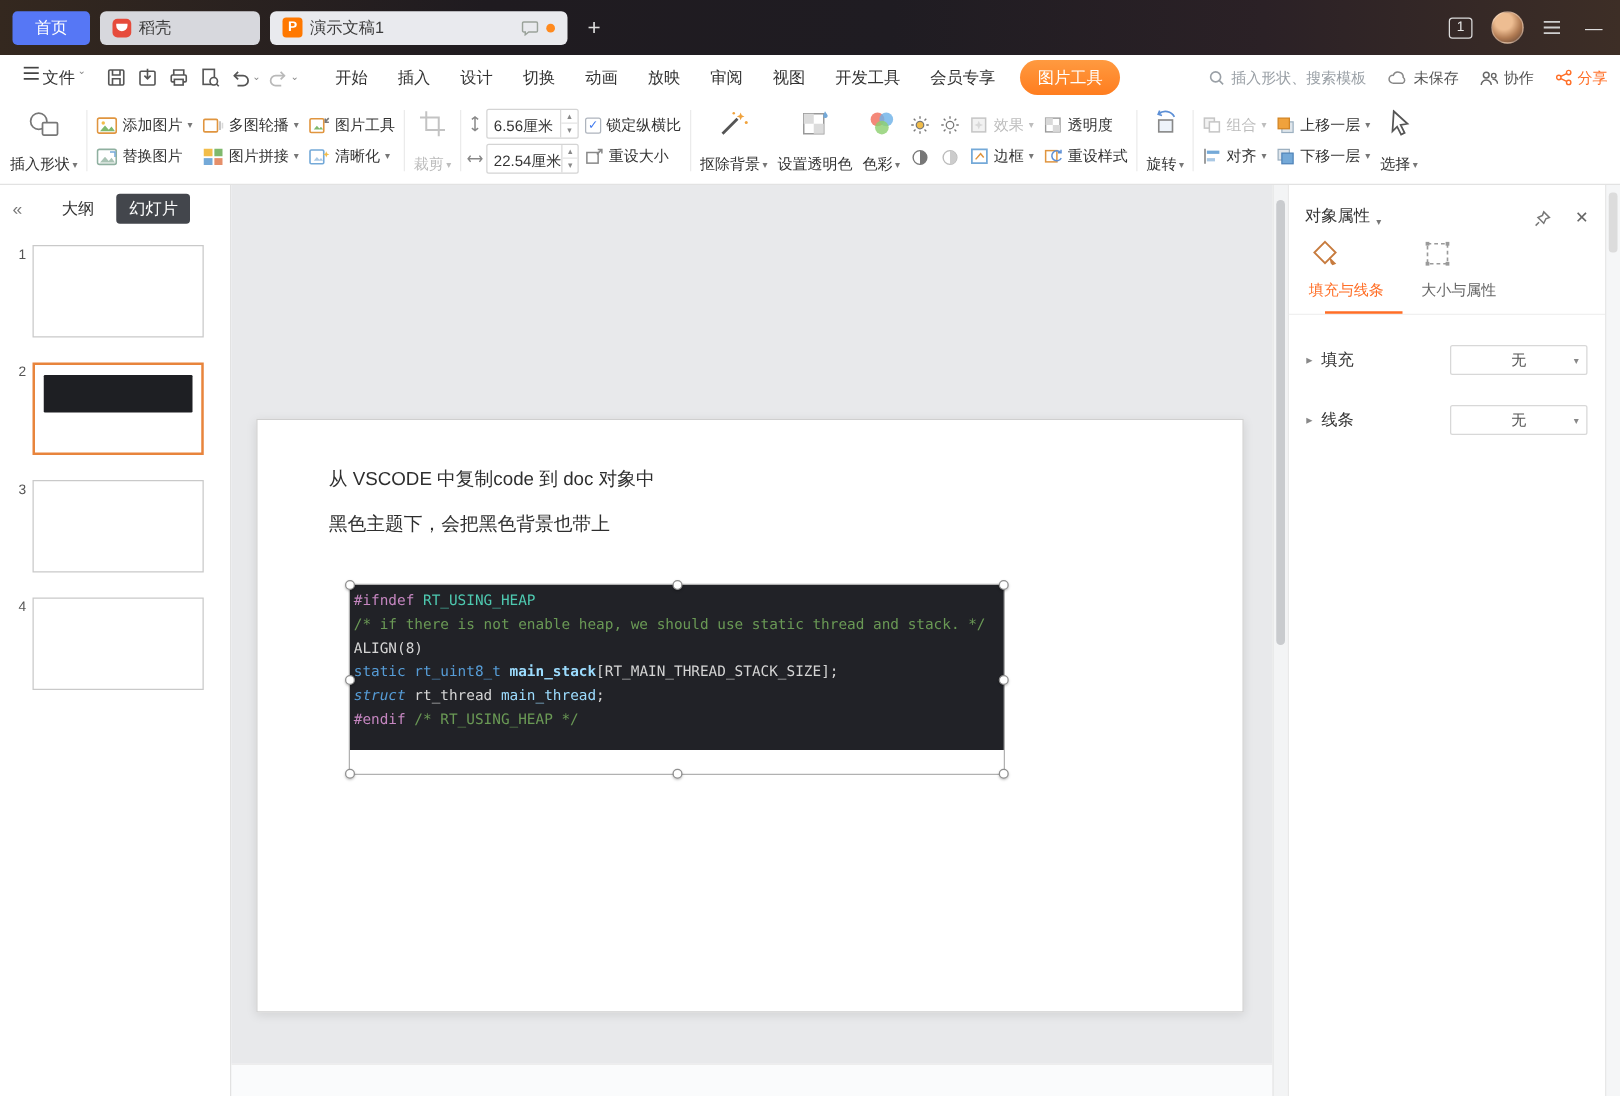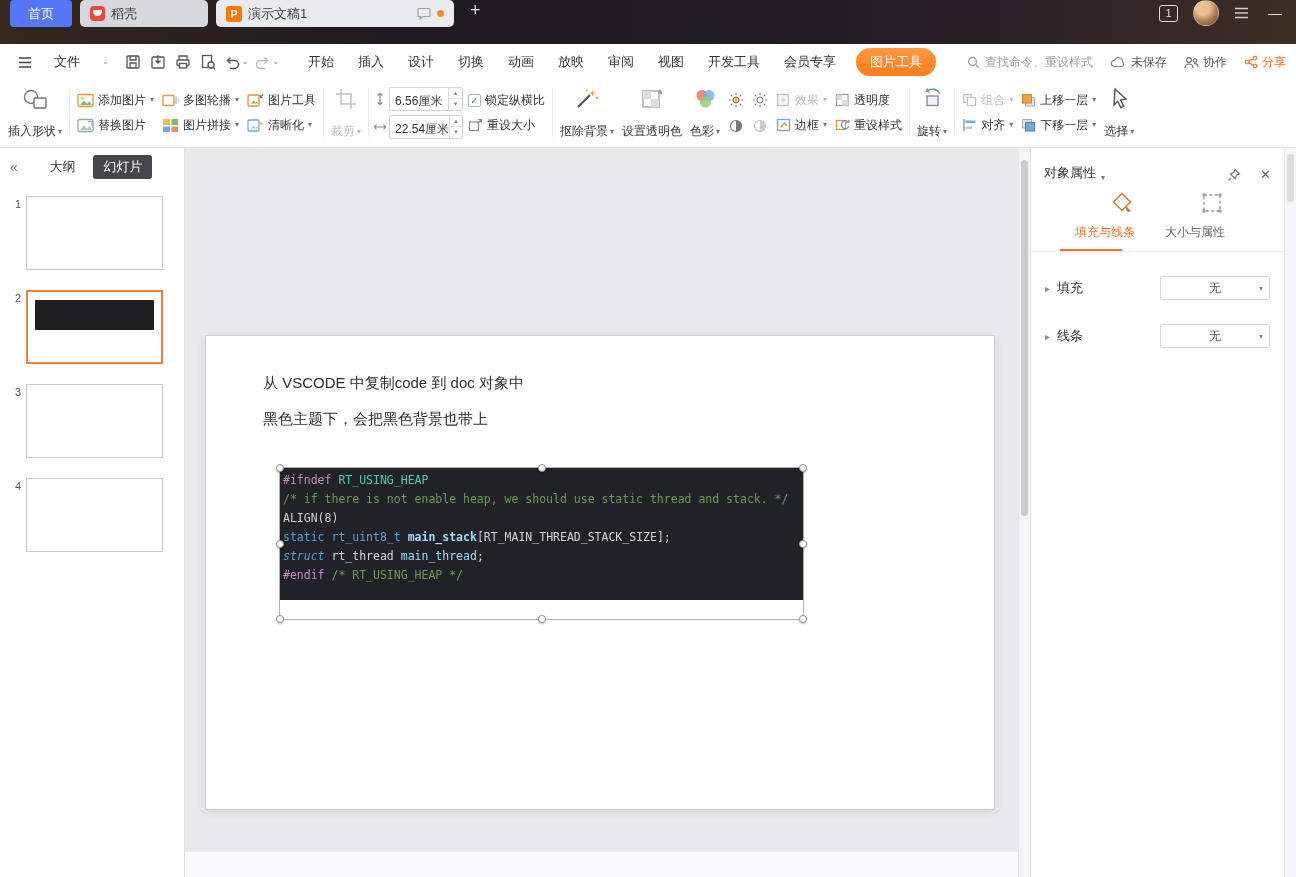--- a/index.html
+++ b/index.html
@@ -1,40 +1,40 @@
 <!DOCTYPE html>
 <html><head>
 <meta charset="utf-8">
 <style>
 *{margin:0;padding:0;box-sizing:border-box}
 html,body{width:1296px;height:877px}
 body{font-family:"Liberation Sans","DejaVu Sans",sans-serif;font-size:12px;color:#333;background:#fff;overflow:hidden}
 .app{display:flex;flex-direction:column;width:1296px;height:877px}
 
 
-.titlebar{flex:0 0 44px;background:linear-gradient(90deg,#34281f 0%,#1f1b20 30%,#1f1c22 55%,#2b2126 78%,#3d2e26 100%);display:flex;align-items:flex-start;padding:0 10px;gap:8px}
+.titlebar{flex:0 0 44px;background:linear-gradient(90deg,#34281f 0%,#1f1b20 30%,#1f1c22 55%,#2b2126 78%,#3d2e26 100%);display:flex;align-items:center;padding:0 10px;gap:8px}
 .tb-home{height:27px;min-width:62px;background:#5677f5;color:#fff;font-size:13px;display:flex;align-items:center;justify-content:center;border-radius:4px;cursor:pointer}
 .tb-tab{height:27px;border-radius:5px;display:flex;align-items:center;gap:6px;padding:0 10px;font-size:13px;color:#3a3a3a;cursor:pointer}
 .tb-tab.docer{background:#d7d8dd;width:128px}
 .tb-tab.active{background:#e9eaee;width:238px}
 .docer-ico{width:15px;height:15px;border-radius:4px;background:#e64b3c;position:relative;flex:0 0 15px}
 .docer-ico::after{content:"";position:absolute;left:3px;top:4px;width:9px;height:6px;border-radius:0 0 8px 8px;background:#fff}
 .wpp-ico{width:16px;height:16px;border-radius:3px;background:#ff7800;color:#fff;font-size:11px;font-weight:bold;display:flex;align-items:center;justify-content:center;flex:0 0 16px}
 .tab-label{white-space:nowrap;overflow:hidden}
 .tab-right{margin-left:auto;display:flex;align-items:center;gap:6px}
 .tab-dot{width:7px;height:7px;border-radius:50%;background:#ff8a1e}
 .tb-plus{color:#ddd;font-size:18px;padding:0 8px;cursor:pointer}
 .tb-right{margin-left:auto;display:flex;align-items:center;gap:15px}
 .win-count{min-width:19px;height:17px;border:1.5px solid #dcdcdc;border-radius:3px;color:#e4e4e4;font-size:11px;display:flex;align-items:center;justify-content:center;padding:0 3px}
 .avatar{width:26px;height:26px;border-radius:50%;background:radial-gradient(circle at 38% 30%,#edbd92 0 30%,#b07a52 60%,#53392d 100%);border:1px solid rgba(255,255,255,.3)}
 .tb-min{color:#ddd;font-size:14px;padding:0 4px}
 
 
 .menubar{flex:0 0 36px;display:flex;align-items:center;padding:0 10px;background:#fff}
-.mb-file{display:flex;align-items:center;gap:22px;font-size:13px;padding:0 8px;cursor:pointer}
+.mb-file{display:flex;align-items:flex-start;gap:2px;font-size:13px;padding:0 8px;cursor:pointer}
 .mb-caret{font-size:8px;color:#888;line-height:1}
 .mb-icons{display:flex;align-items:center;margin-left:4px}
 .mb-iconbtn{width:25px;height:25px;display:flex;align-items:center;justify-content:center;border-radius:3px;cursor:pointer}
 .mb-ur{display:flex;align-items:center;gap:1px;padding:0 3px;cursor:pointer}
 .mb-items{display:flex;align-items:flex-end;margin-left:14px}
 .mb-item{font-size:13px;padding:0 12px;line-height:36px;cursor:pointer;white-space:nowrap}
 .mb-pictool{margin-left:8px;background:linear-gradient(180deg,#ff9a40,#ff7d1f);color:#fff;font-size:13px;padding:5px 14px;border-radius:15px;white-space:nowrap;cursor:pointer}
 .mb-right{margin-left:auto;display:flex;align-items:center;gap:17px}
 .mb-search{display:flex;align-items:center;gap:5px;color:#9aa0a6;font-size:12px;cursor:text;white-space:nowrap}
 .mb-stat{display:flex;align-items:center;gap:4px;color:#555;font-size:12px;cursor:pointer;white-space:nowrap}
@@ -93,21 +93,21 @@
 .vthumb{position:absolute;left:2px;right:2px;top:12px;height:356px;background:#c9cbce;border-radius:4px;cursor:pointer}
 
 
 .props{flex:0 0 254px;background:#fff;border-left:1px solid #e2e2e2;display:flex;flex-direction:column}
 .pp-head{height:34px;display:flex;align-items:flex-end;padding:0 13px;gap:5px}
 .pp-title{font-size:13px;color:#333;cursor:pointer}
 .pp-caret{font-size:8px;color:#777}
 .pp-pin{margin-left:auto;cursor:pointer;display:flex}
 .pp-close{color:#666;font-size:13px;margin-left:14px;cursor:pointer}
 .pp-tabs{display:flex;padding:8px 0 0 16px;gap:2px;border-bottom:1px solid #f0f0f0}
-.pp-tab{width:88px;display:flex;flex-direction:column;align-items:flex-end;gap:8px;padding-bottom:10px;position:relative;cursor:pointer}
+.pp-tab{width:88px;display:flex;flex-direction:column;align-items:flex-start;gap:8px;padding-bottom:10px;position:relative;cursor:pointer}
 .pp-tab .lab{font-size:12px;color:#666;white-space:nowrap}
 .pp-tab.active .lab{color:#ff6e26}
 .pp-tab.active::after{content:"";position:absolute;bottom:0;left:13px;right:13px;height:2px;background:#ff6e26}
 .pp-row{display:flex;align-items:center;margin:24px 14px 0 14px}
 .pp-exp{font-size:10px;color:#888;margin-right:7px;cursor:pointer}
 .pp-name{font-size:13px;color:#333}
 .pp-select{margin-left:auto;width:110px;height:24px;border:1px solid #d8d8d8;border-radius:2px;display:flex;align-items:center;justify-content:center;position:relative;font-size:12px;color:#555;background:#fff;cursor:pointer}
 .pp-select .dd{position:absolute;right:6px;font-size:8px;color:#888}
 .right-strip{flex:0 0 12px;background:#f5f6f7;border-left:1px solid #e8e8e8;position:relative}
 .rs-thumb{position:absolute;top:6px;left:2px;right:2px;height:48px;background:#dcdcdc;border-radius:3px;cursor:pointer}
@@ -213,21 +213,21 @@
       <span class="mb-item">开发工具</span>
       <span class="mb-item">会员专享</span>
     </div>
     <div class="mb-pictool">图片工具</div>
     <div class="mb-right">
       <div class="mb-search">
         <svg width="13" height="13" viewBox="0 0 13 13">
             <circle cx="5.5" cy="5.5" r="4" fill="none" stroke="#9aa0a6" stroke-width="1.3"></circle>
             <path d="M8.5 8.5l3 3" stroke="#9aa0a6" stroke-width="1.3"></path>
           </svg>
-        <span>查找命令、重设样式</span>
+        <span>插入形状、搜索模板</span>
       </div>
       <div class="mb-stat">
         <svg width="17" height="12" viewBox="0 0 17 12">
             <path d="M4.2 10.5a3.1 3.1 0 01.3-6.2A4.2 4.2 0 0112.6 6a2.6 2.6 0 01-.4 4.5z" fill="none" stroke="#888" stroke-width="1.2"></path>
           </svg>
         <span>未保存</span>
       </div>
       <div class="mb-stat">
         <svg width="15" height="13" viewBox="0 0 15 13">
             <circle cx="5" cy="4" r="2.3" fill="none" stroke="#666" stroke-width="1.2"></circle>

